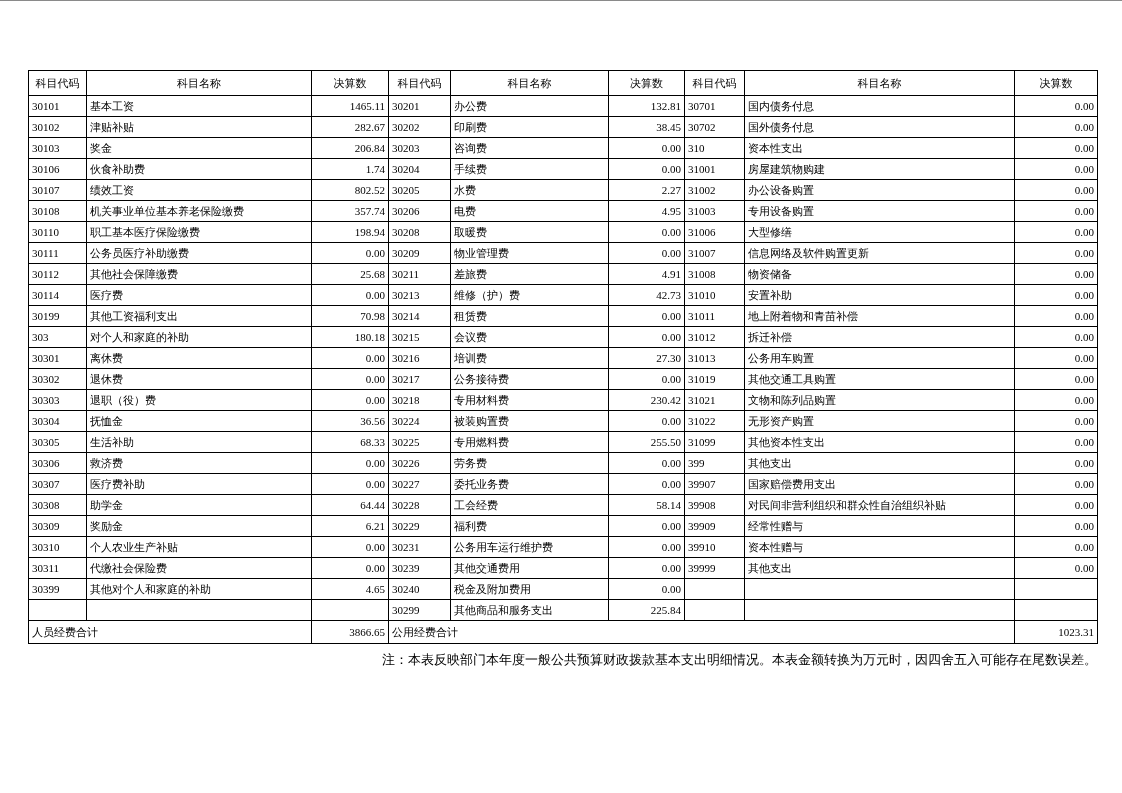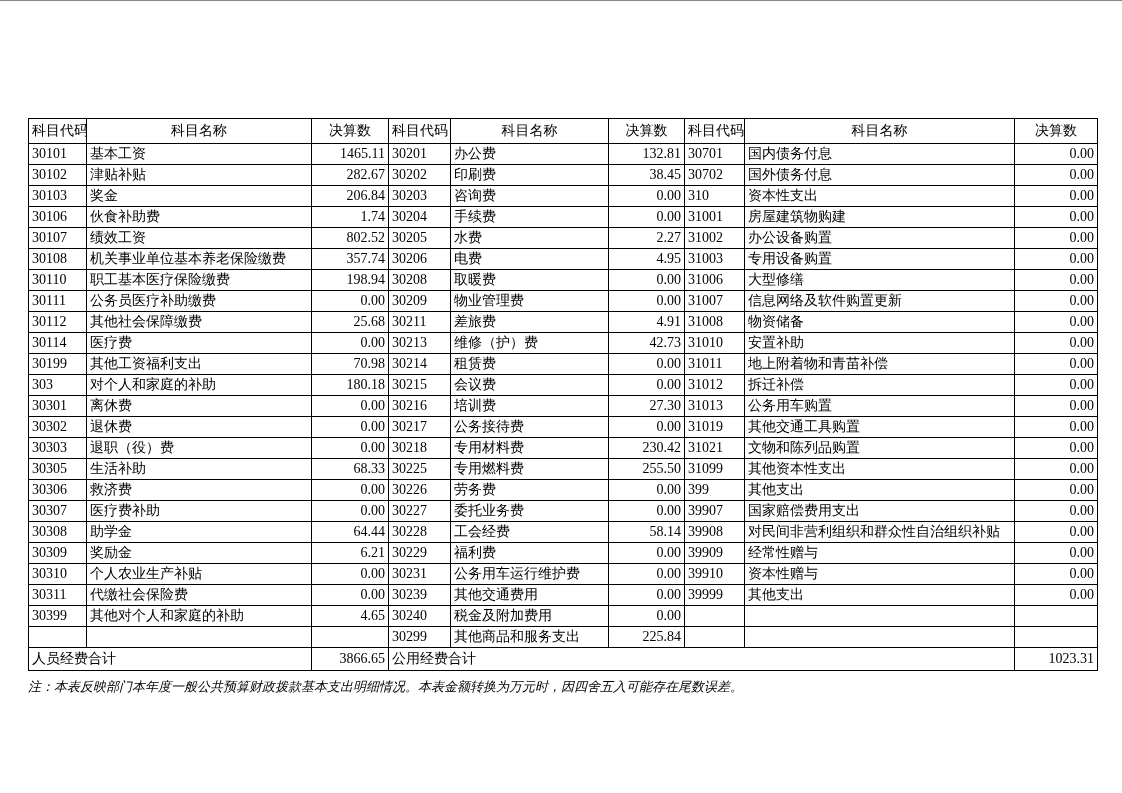--- a/index.html
+++ b/index.html
@@ -21,22 +21,21 @@
   .sheet {
     position: absolute;
     top: 70px;
     left: 28px;
     width: 1069px;
   }
   table.budget {
     border-collapse: collapse;
     table-layout: fixed;
     width: 1069px;
-    font-size: 14px;
-    margin-top: 48px;
+    font-size: 11px;
   }
   table.budget th, table.budget td {
     border: 1px solid #000;
     padding: 0 3px;
     overflow: hidden;
     white-space: nowrap;
     font-weight: normal;
   }
   table.budget thead th {
     height: 24px;
@@ -46,22 +45,21 @@
     height: 20px;
   }
   td.code { text-align: left; }
   td.name { text-align: left; }
   td.value { text-align: right; }
   tr.total-row td { height: 22px; }
   td.center { text-align: left; }
   .footnote {
     margin-top: 7px;
     font-size: 13px;
-    text-align: left;
-    font-style: italic;
+    text-align: right;
   }
 </style>
 </head>
 <body>
 
 <div class="top-line"></div>
 
 <div class="sheet">
   <table class="budget">
     <colgroup>
@@ -248,20 +246,31 @@
           <td class="name">退职（役）费</td>
           <td class="value">0.00</td>
           <td class="code">30218</td>
           <td class="name">专用材料费</td>
           <td class="value">230.42</td>
           <td class="code">31021</td>
           <td class="name">文物和陈列品购置</td>
           <td class="value">0.00</td>
         </tr>
         <tr>
+          <td class="code">30304</td>
+          <td class="name">抚恤金</td>
+          <td class="value">36.56</td>
+          <td class="code">30224</td>
+          <td class="name">被装购置费</td>
+          <td class="value">0.00</td>
+          <td class="code">31022</td>
+          <td class="name">无形资产购置</td>
+          <td class="value">0.00</td>
+        </tr>
+        <tr>
           <td class="code">30305</td>
           <td class="name">生活补助</td>
           <td class="value">68.33</td>
           <td class="code">30225</td>
           <td class="name">专用燃料费</td>
           <td class="value">255.50</td>
           <td class="code">31099</td>
           <td class="name">其他资本性支出</td>
           <td class="value">0.00</td>
         </tr>

